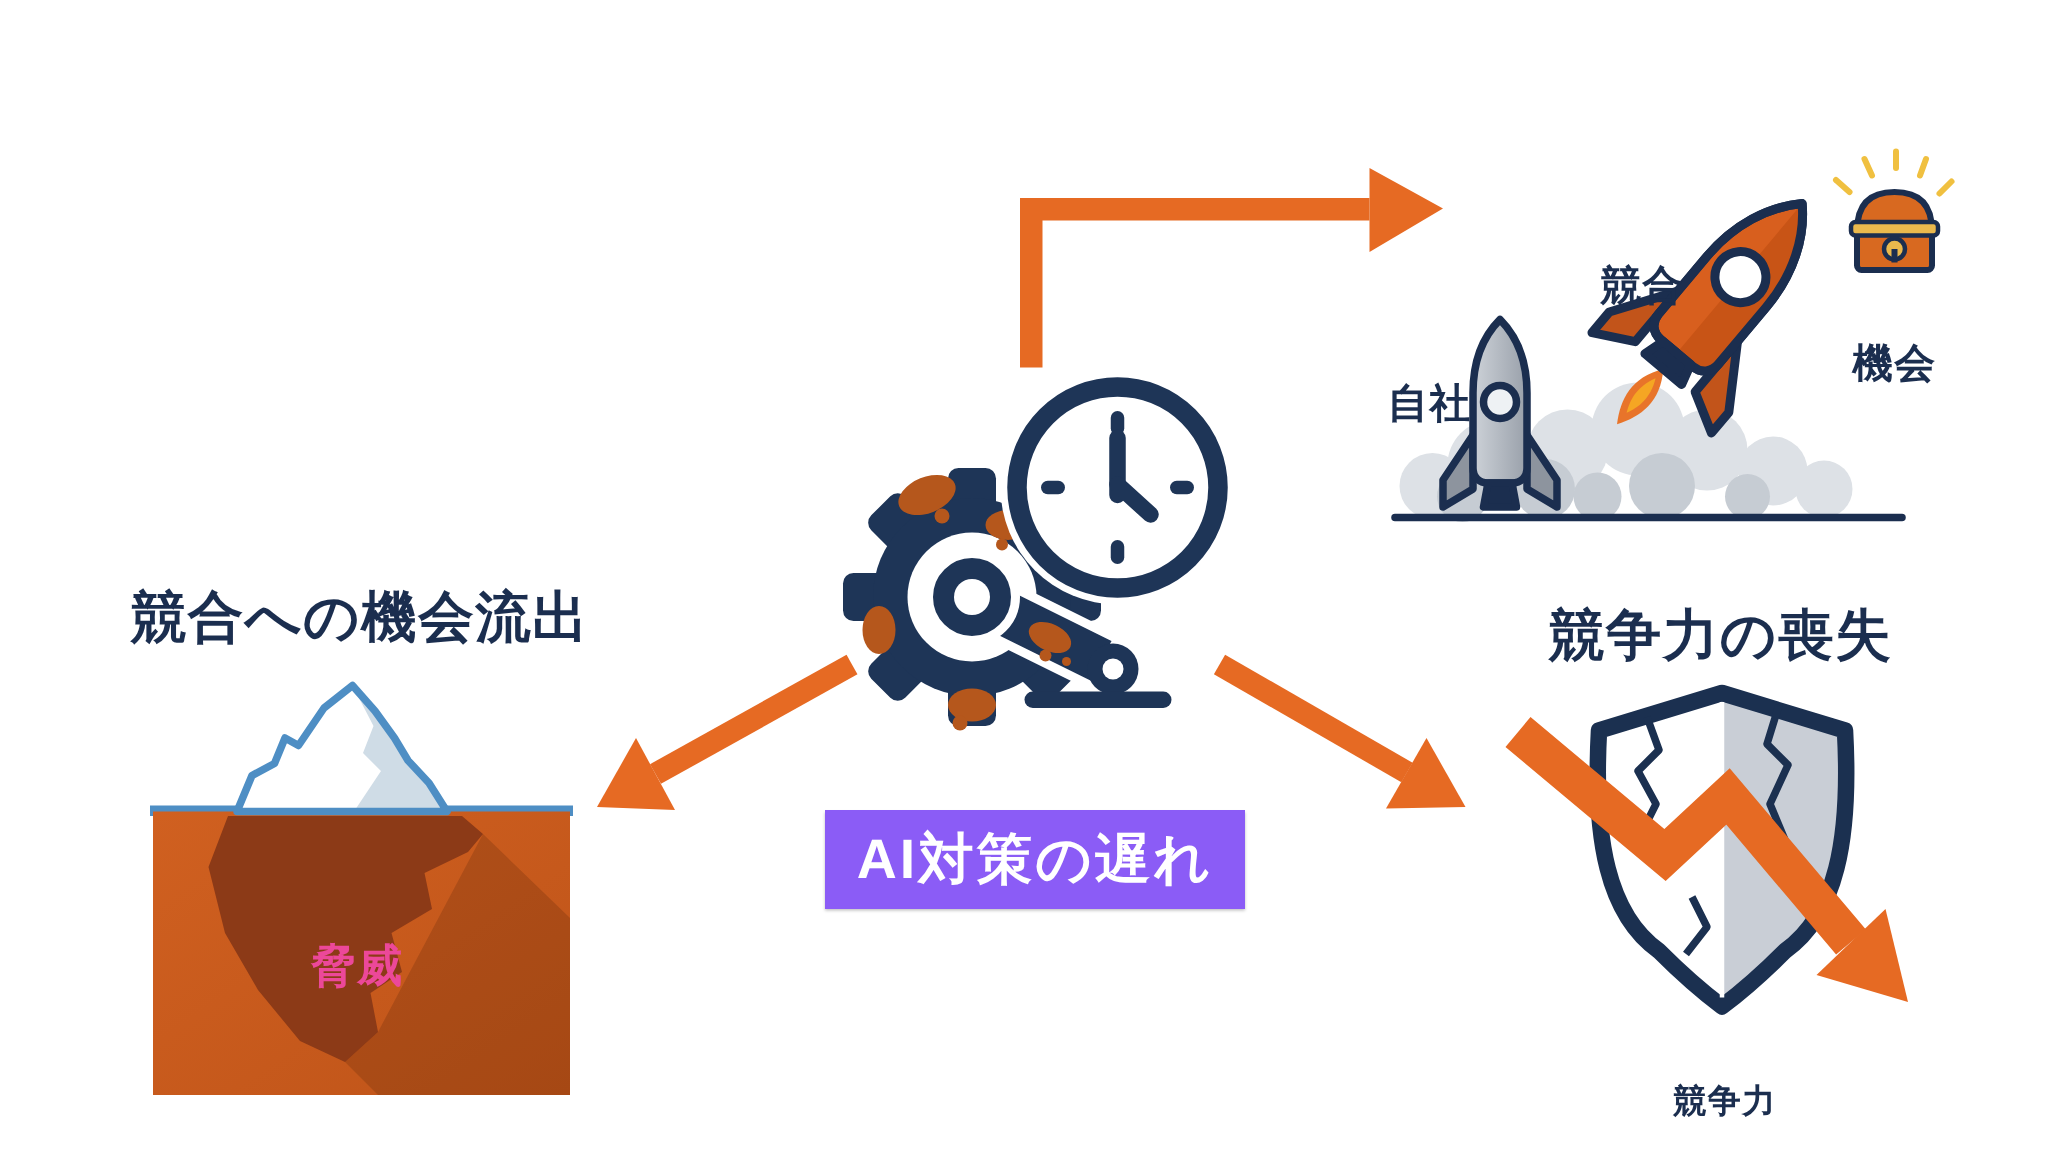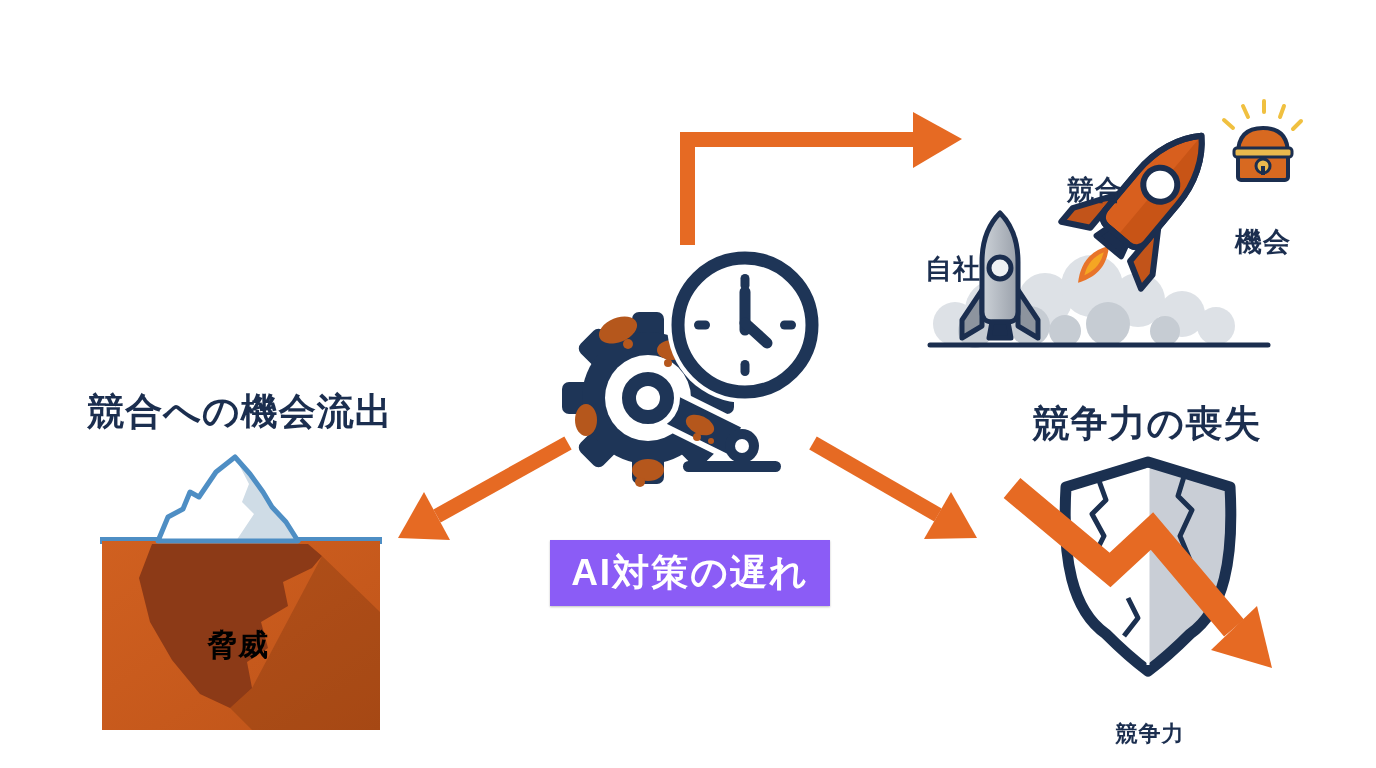--- a/index.html
+++ b/index.html
@@ -6,21 +6,21 @@
   #stage{position:relative;width:1376px;height:768px;background:#ffffff;overflow:hidden;
          font-family:"Liberation Sans",sans-serif;}
   #art{position:absolute;left:0;top:0;}
   .txt{position:absolute;color:#1b2e4f;font-weight:800;text-align:center;line-height:1.1;
        letter-spacing:1px;white-space:nowrap;}
   .heading{font-size:37px;}
   .small-label{font-size:27px;margin-top:40px;}
   .center-box{position:absolute;left:550px;top:492px;width:280px;height:66px;
       background:#8b5cf6;color:#ffffff;display:flex;align-items:center;justify-content:center;
       font-size:37px;font-weight:800;letter-spacing:2px;box-shadow:0 1px 2px rgba(0,0,0,.25);margin-top:48px;}
-  .white-label{color:#000000;}
+  .white-label{color:#ec4899;}
 </style>
 </head>
 <body>
 
 <div id="stage">
 
 <svg id="art" width="1376" height="768" viewBox="0 0 1376 768">
   <defs>
     <linearGradient id="waterGrad" x1="0" y1="0" x2="1" y2="1">
       <stop offset="0" stop-color="#d06020"></stop>

